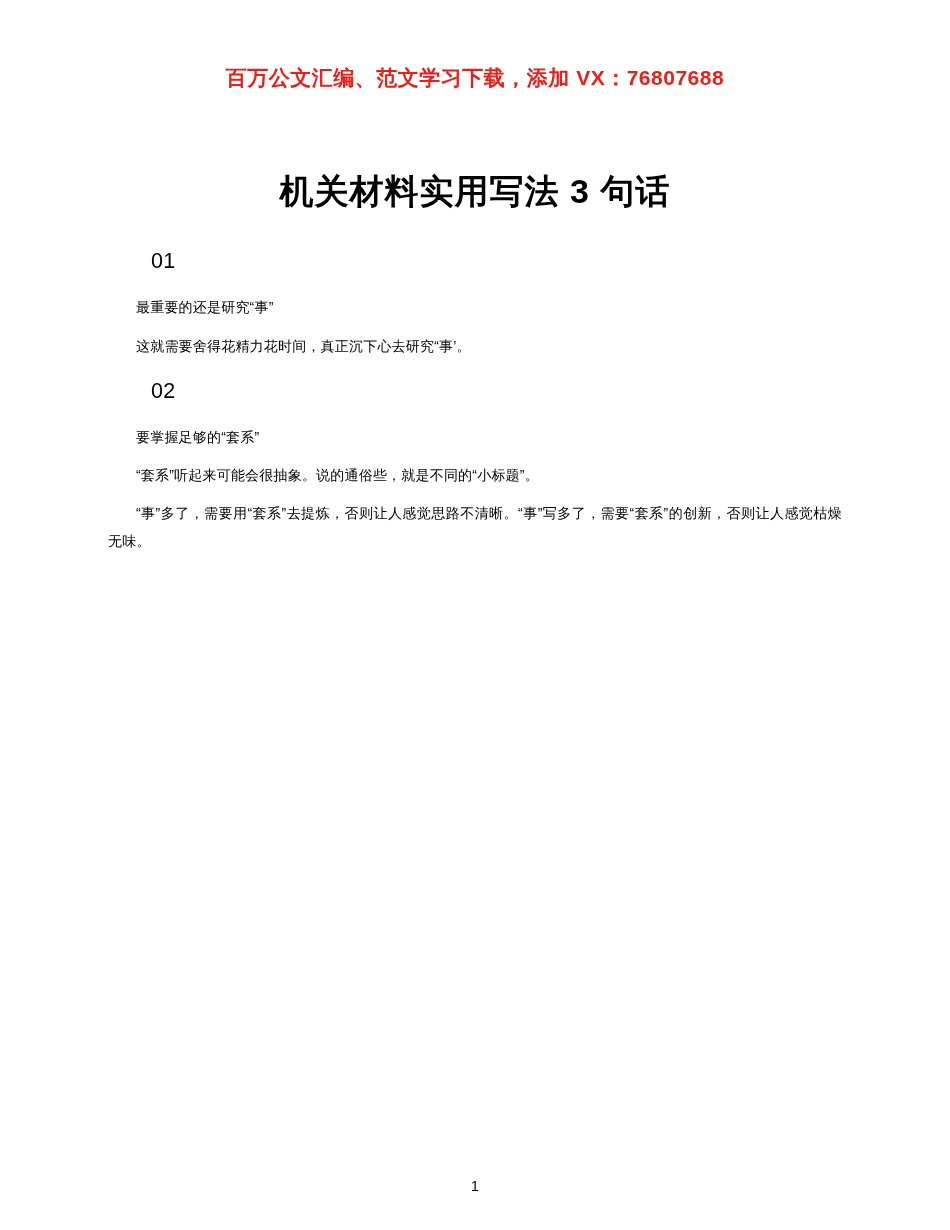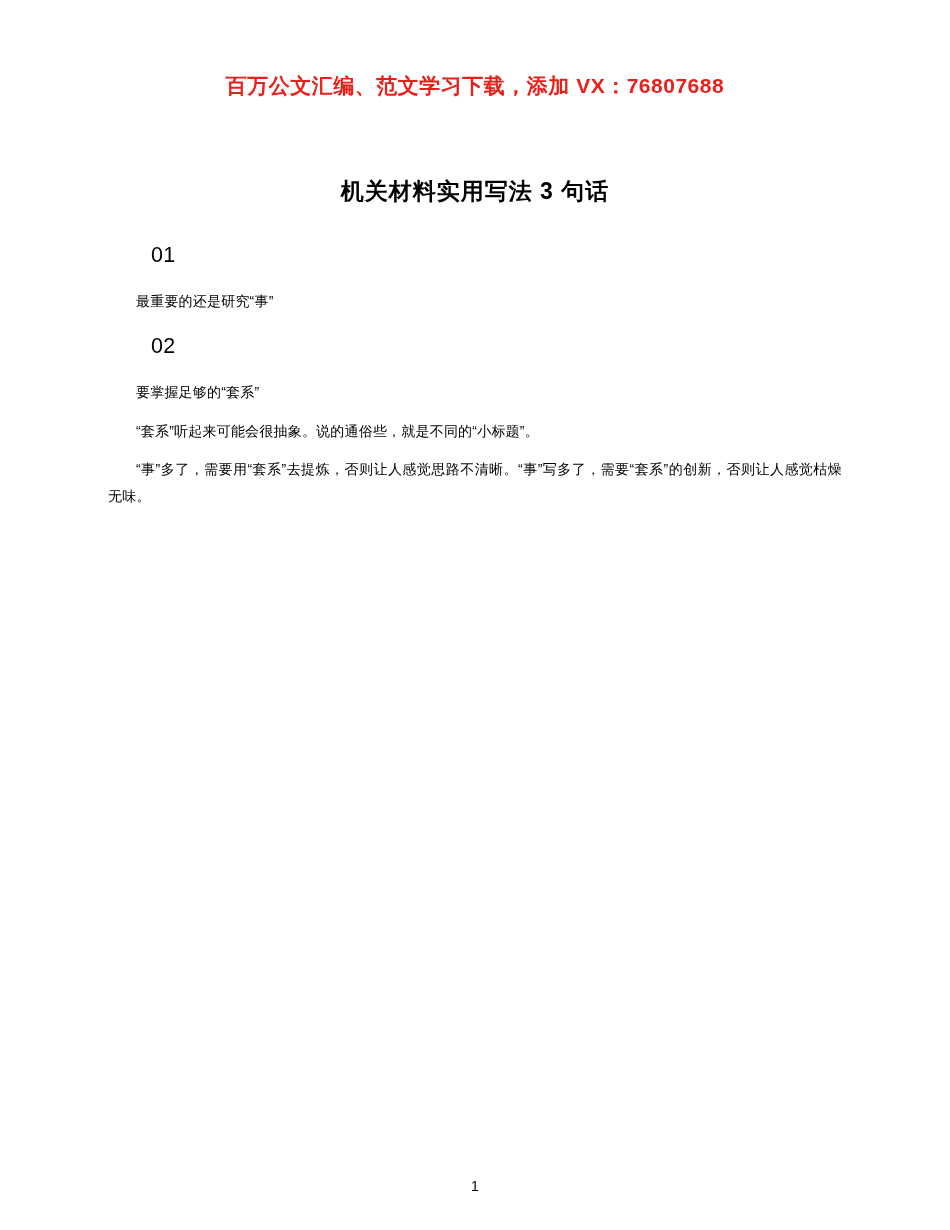--- a/index.html
+++ b/index.html
@@ -12,36 +12,36 @@
     height: 1230px;
     font-family: "Liberation Sans", "DejaVu Sans", sans-serif;
     color: #000000;
     position: relative;
     overflow: hidden;
   }
   .page {
     width: 950px;
     height: 1230px;
     box-sizing: border-box;
-    padding: 16px 108px;
+    padding: 8px 108px;
     position: relative;
   }
   .ad-banner {
     text-align: center;
     color: #e8201a;
     font-size: 21px;
     font-weight: 700;
     letter-spacing: 0.5px;
     padding-top: 57px;
     line-height: 1.2;
     white-space: nowrap;
   }
   .doc-title {
     text-align: center;
-    font-size: 23px;
+    font-size: 34px;
     font-weight: 700;
     margin-top: 79px;
     letter-spacing: 1px;
     line-height: 1.3;
   }
   .body-block {
     margin-top: 28px;
   }
   p.para {
     font-size: 14px;
@@ -75,20 +75,21 @@
 <div class="page">
 
   <div class="ad-banner">百万公文汇编、范文学习下载，添加 VX：76807688</div>
 
   <h1 class="doc-title">机关材料实用写法 3 句话</h1>
 
   <div class="body-block">
 
     <p class="section-num">01</p>
     <p class="para">最重要的还是研究“事”</p>
+    <p class="para">这就需要舍得花精力花时间，真正沉下心去研究“事’。</p>
 
     <p class="section-num">02</p>
     <p class="para">要掌握足够的“套系”</p>
     <p class="para">“套系”听起来可能会很抽象。说的通俗些，就是不同的“小标题”。</p>
     <p class="para">“事”多了，需要用“套系”去提炼，否则让人感觉思路不清晰。“事”写多了，需要“套系”的创新，否则让人感觉枯燥无味。</p>
 
   </div>
 
   <div class="footer-page">1</div>
 

